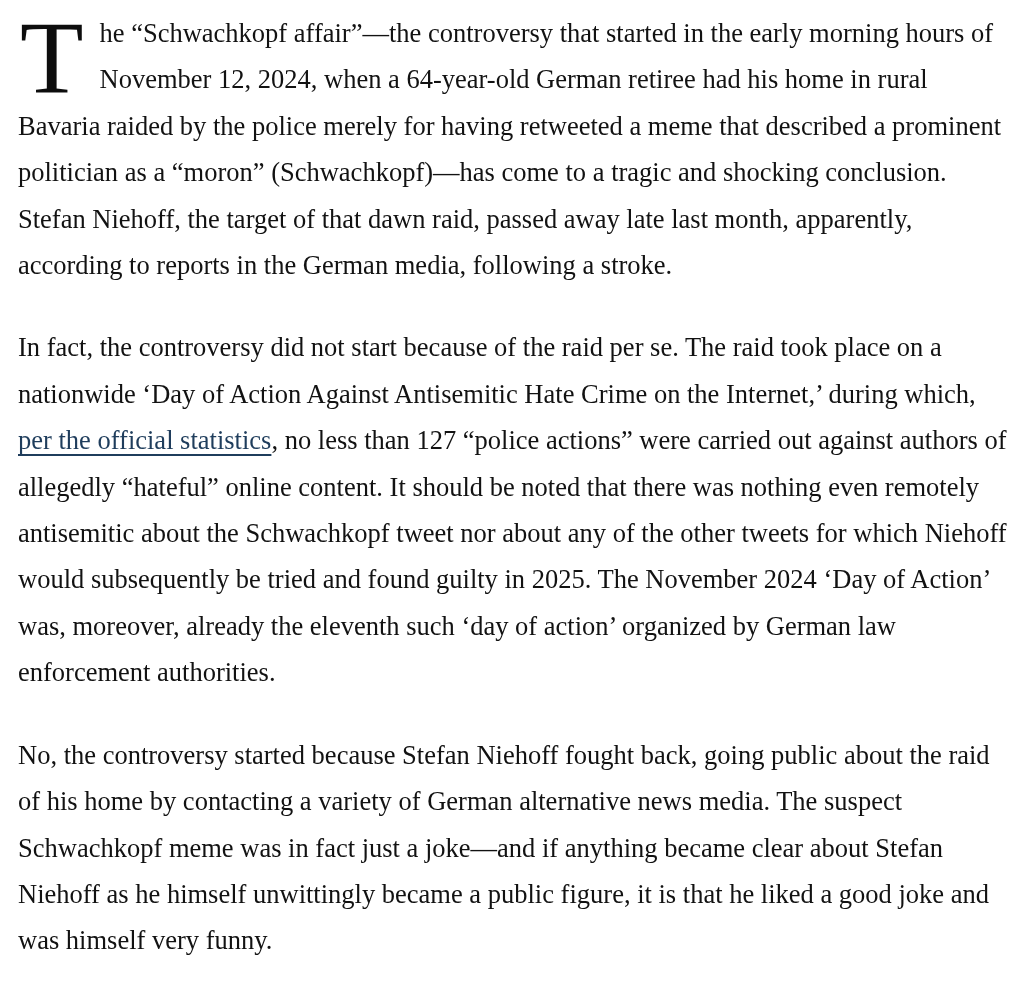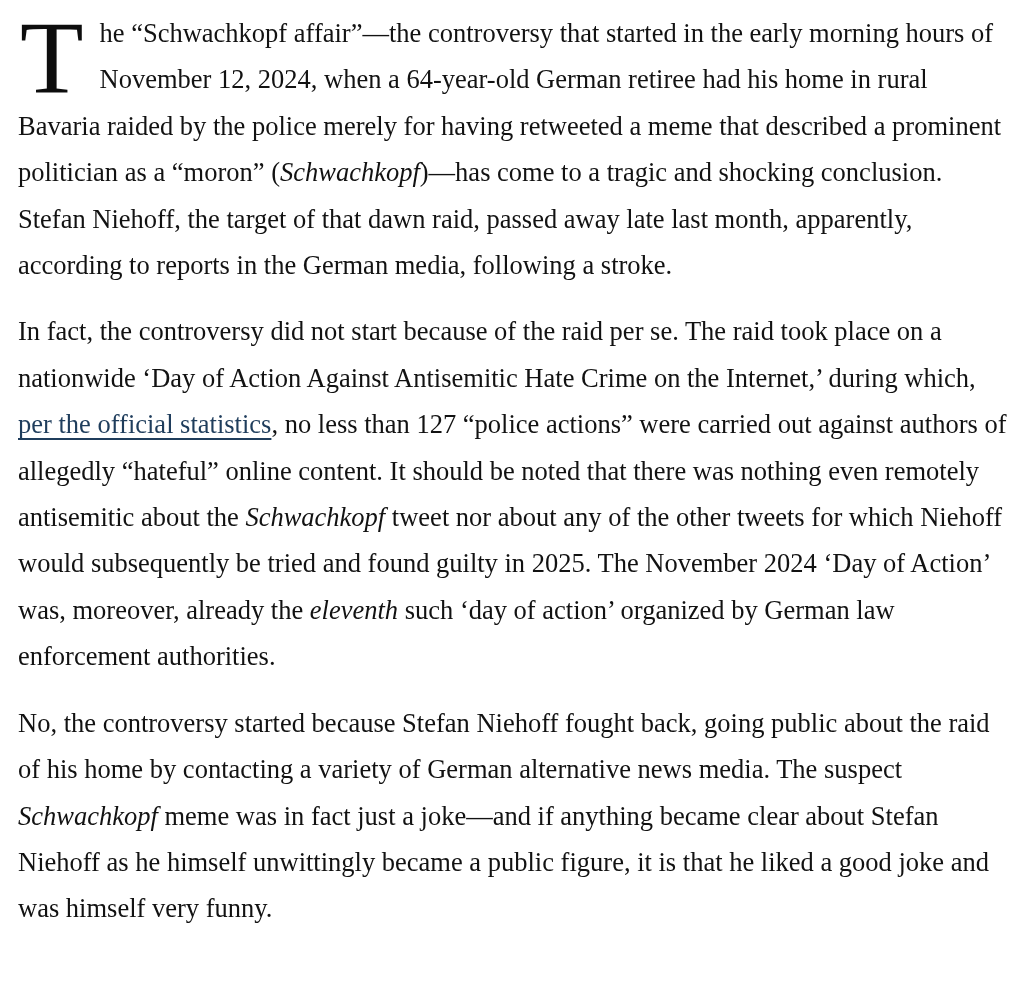--- a/index.html
+++ b/index.html
@@ -16,31 +16,30 @@
     font-size: 26.5px;
     line-height: 46.4px;
     color: #121212;
     text-align: left;
     overflow: hidden;
   }
   .article p {
     margin: 0;
   }
   .article p + p {
-    margin-top: 20px;
+    margin-top: 36px;
   }
   .dropcap {
     float: left;
     font-size: 104px;
     line-height: 82px;
     padding: 7px 16px 0 2px;
     color: #0d0d0d;
   }
   .it {
-    font-style: italic;
   }
   a.textlink {
     color: #1f3d5c;
     text-decoration: underline;
     text-underline-offset: 5px;
     text-decoration-thickness: 1.5px;
     cursor: pointer;
   }
 </style>
 </head>

